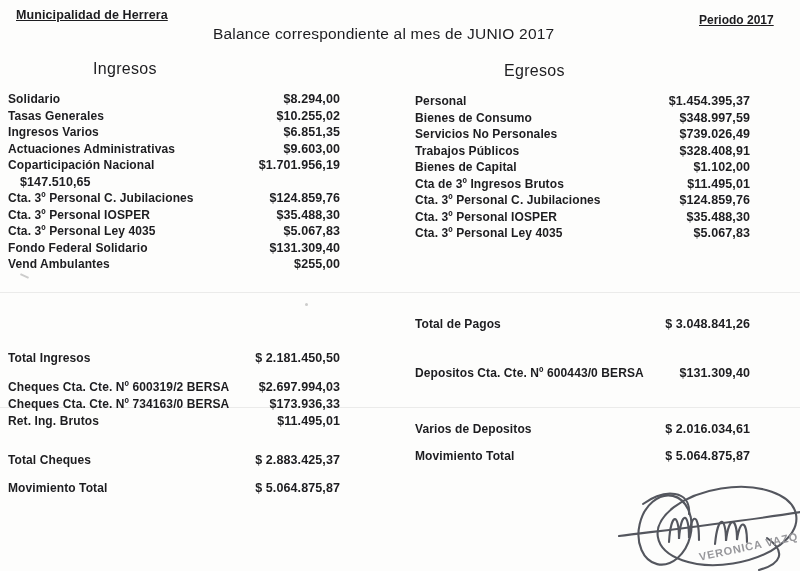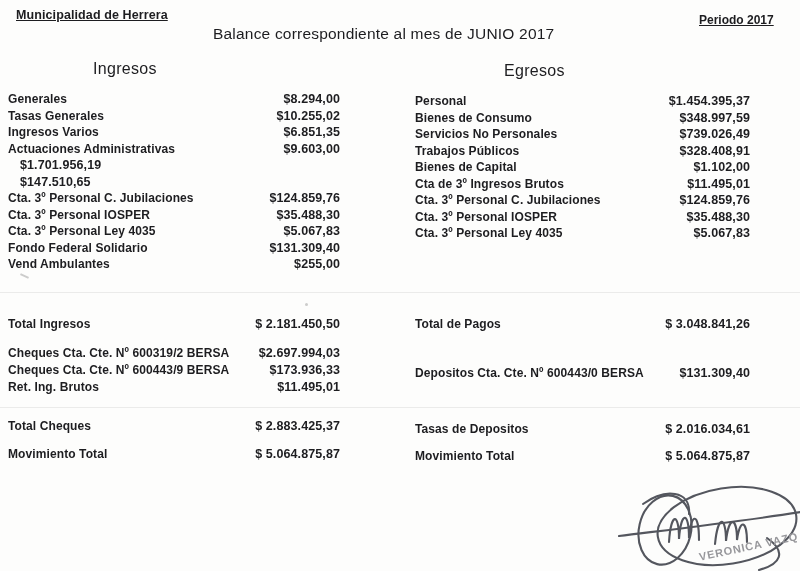--- a/index.html
+++ b/index.html
@@ -15,21 +15,21 @@
   .colhead{position:absolute;font-size:16px;font-weight:500;letter-spacing:.3px;}
   .colhead.left{top:60px;left:93px;}
   .colhead.right{top:62px;left:504px;}
   .list{position:absolute;}
   .list.left{top:92px;left:8px;width:332px;}
   .list.right{top:94px;left:415px;width:335px;}
   .row{display:flex;justify-content:space-between;align-items:baseline;height:16.5px;}
   .lbl{font-size:12px;font-weight:600;letter-spacing:.1px;}
   .amt{font-size:12.5px;font-weight:700;letter-spacing:.1px;padding-left:12px;}
   .trow{position:absolute;display:flex;justify-content:space-between;align-items:baseline;}
-  .trow.lcol{left:8px;width:332px;}
+  .trow.lcol{left:8px;width:332px;margin-top:34px;}
   .trow.rcol{left:415px;width:335px;}
   .bold .lbl,.bold .amt{font-weight:700;}
   .scan-line{position:absolute;left:0;width:800px;height:1px;background:rgba(0,0,0,.07);}
   .speck{position:absolute;background:rgba(60,60,60,.25);}
   .sig-wrap{position:absolute;left:615px;top:470px;width:190px;height:101px;}
   .stamp{
     position:absolute;left:698px;top:551px;font-size:11px;font-weight:600;
     color:#97979b;letter-spacing:.8px;white-space:nowrap;
     transform:rotate(-12deg);transform-origin:left top;
   }
@@ -41,36 +41,37 @@
 
   <div class="org u">Municipalidad de Herrera</div>
   <div class="title">Balance correspondiente al mes de JUNIO 2017</div>
   <div class="period u">Periodo 2017</div>
 
   <div class="colhead left">Ingresos</div>
   <div class="colhead right">Egresos</div>
 
   <div class="list left">
     <div class="row">
-        <span class="lbl">Generales</span>
+        <span class="lbl">Solidario</span>
         <span class="amt">$8.294,00</span>
       </div>
     <div class="row">
         <span class="lbl">Tasas Generales</span>
         <span class="amt">$10.255,02</span>
       </div>
     <div class="row">
         <span class="lbl">Ingresos Varios</span>
         <span class="amt">$6.851,35</span>
       </div>
     <div class="row">
         <span class="lbl">Actuaciones Administrativas</span>
         <span class="amt">$9.603,00</span>
       </div>
     <div class="row">
+        <span class="lbl">Coparticipación Nacional</span>
         <span class="amt">$1.701.956,19</span>
       </div>
     <div class="row">
         <span class="amt">$147.510,65</span>
       </div>
     <div class="row">
         <span class="lbl">Cta. 3º Personal C. Jubilaciones</span>
         <span class="amt">$124.859,76</span>
       </div>
     <div class="row">
@@ -137,21 +138,21 @@
 
   <div class="trow lcol bold" style="top:317px">
     <span class="lbl">Total Ingresos</span>
     <span class="amt">$ 2.181.450,50</span>
   </div>
   <div class="trow lcol" style="top:346px">
     <span class="lbl">Cheques Cta. Cte. Nº 600319/2 BERSA</span>
     <span class="amt">$2.697.994,03</span>
   </div>
   <div class="trow lcol" style="top:363px">
-    <span class="lbl">Cheques Cta. Cte. Nº 600443/9 BERSA</span>
+    <span class="lbl">Cheques Cta. Cte. Nº 734163/0 BERSA</span>
     <span class="amt">$173.936,33</span>
   </div>
   <div class="trow lcol" style="top:380px">
     <span class="lbl">Ret. Ing. Brutos</span>
     <span class="amt">$11.495,01</span>
   </div>
   <div class="trow lcol" style="top:419px">
     <span class="lbl">Total Cheques</span>
     <span class="amt">$ 2.883.425,37</span>
   </div>
@@ -162,21 +163,21 @@
 
   <div class="trow rcol bold" style="top:317px">
     <span class="lbl">Total de Pagos</span>
     <span class="amt">$ 3.048.841,26</span>
   </div>
   <div class="trow rcol" style="top:366px">
     <span class="lbl">Depositos Cta. Cte. Nº 600443/0 BERSA</span>
     <span class="amt">$131.309,40</span>
   </div>
   <div class="trow rcol" style="top:422px">
-    <span class="lbl">Tasas de Depositos</span>
+    <span class="lbl">Varios de Depositos</span>
     <span class="amt">$ 2.016.034,61</span>
   </div>
   <div class="trow rcol bold" style="top:449px">
     <span class="lbl">Movimiento Total</span>
     <span class="amt">$ 5.064.875,87</span>
   </div>
 
   <div class="sig-wrap">
     <svg width="190" height="101" viewBox="0 0 190 101">
       <g fill="none" stroke="#3d4049" stroke-width="2.1" stroke-linecap="round" opacity="0.88">

